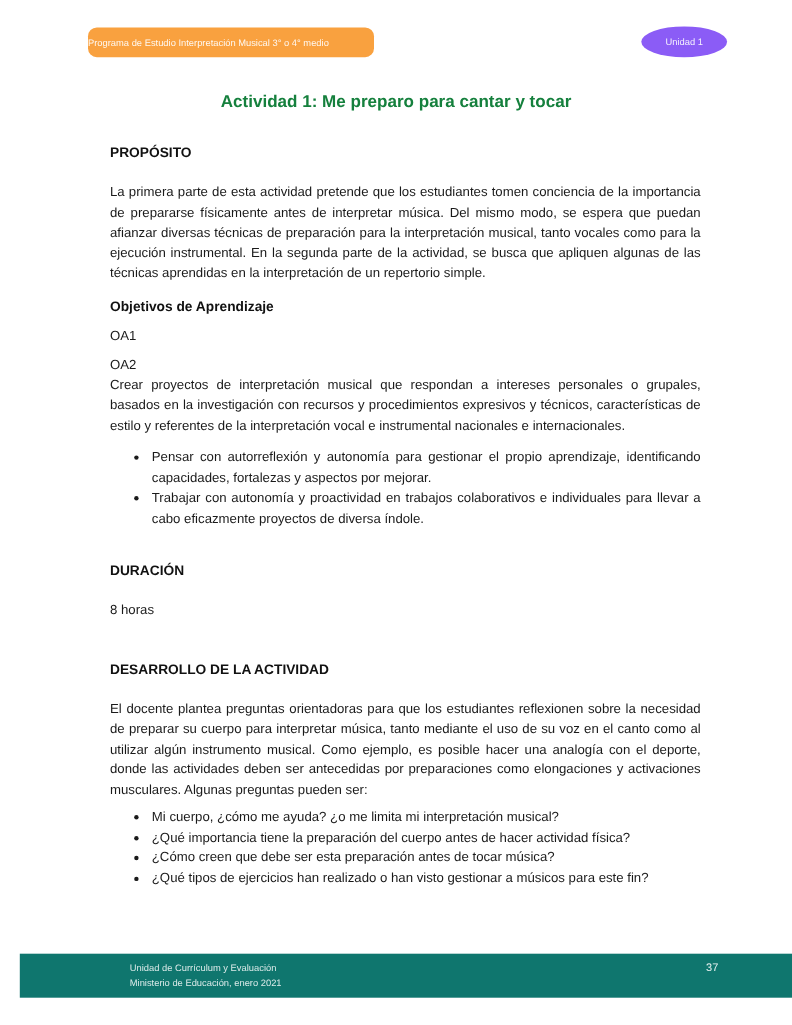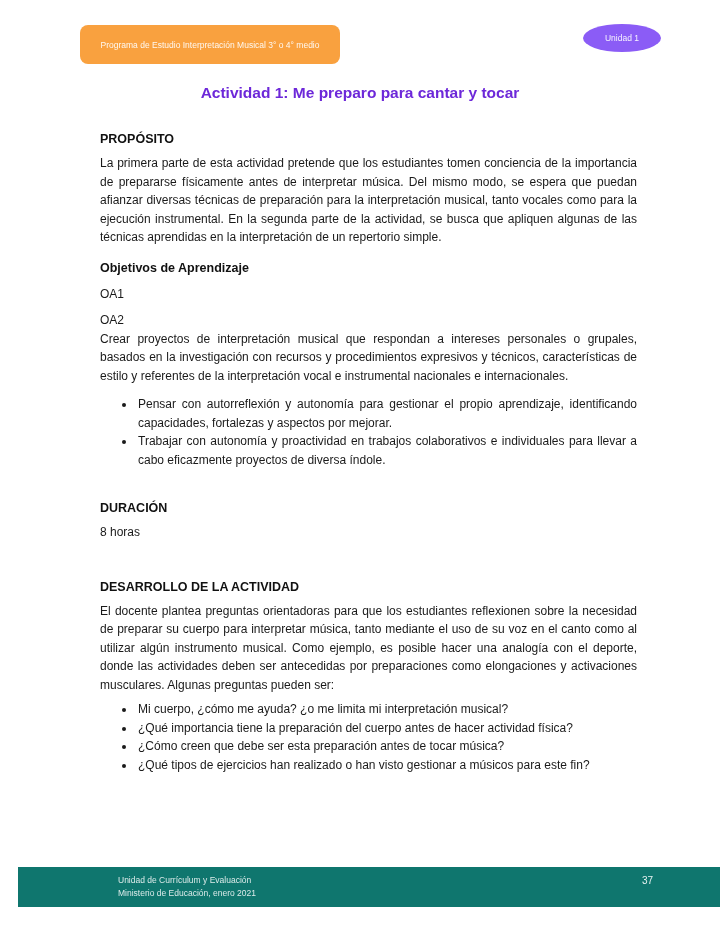--- a/index.html
+++ b/index.html
@@ -8,65 +8,65 @@
     position: relative;
     background: #ffffff;
     font-family: "Liberation Sans", sans-serif;
     color: #1a1a1a;
     overflow: hidden;
   }
   
   .badge-left {
     position: absolute;
     left: 80px; top: 25px;
-    width: 260px; height: 39px;
+    width: 260px; height: 27px;
     background: #F9A13F;
     border-radius: 8px;
-    display: flex; align-items: center; justify-content: center;
+    display: flex; align-items: center; justify-content: flex-start;
     color: rgba(255,255,255,0.92);
     font-size: 8.5px;
   }
   .badge-right {
     position: absolute;
     left: 583px; top: 24px;
     width: 78px; height: 28px;
     background: #8b5cf6;
     border-radius: 50%;
     display: flex; align-items: center; justify-content: center;
     color: rgba(255,255,255,0.92);
     font-size: 8.5px;
   }
   
   .page-title {
     position: absolute;
     top: 84px; left: 0;
     width: 720px;
     text-align: center;
-    color: #6d28d9;
+    color: #15803d;
     font-size: 15.5px;
     font-weight: bold;
   }
   
   .content {
     position: absolute;
     top: 132px; left: 100px;
     width: 537px;
   }
   .h-section {
     font-size: 12.5px;
     font-weight: bold;
     color: #111;
   }
   .body-text {
     font-size: 12px;
     line-height: 18.5px;
     text-align: justify;
     color: #1a1a1a;
   }
-  .mt-par  { margin-top: 8px; }
+  .mt-par  { margin-top: 19px; }
   .oa-label { font-size: 12px; line-height: 18.5px; margin-top: 10px; }
   .mt-objetivos { margin-top: 14px; }
   .mt-oa2 { margin-top: 8px; }
   .mt-actitudes { margin-top: 26px; }
   .mt-duracion { margin-top: 32px; }
   .mt-desarrollo { margin-top: 38px; }
   ul.bullets {
     margin-top: 10px;
     padding-left: 36px;
     list-style: disc outside;

